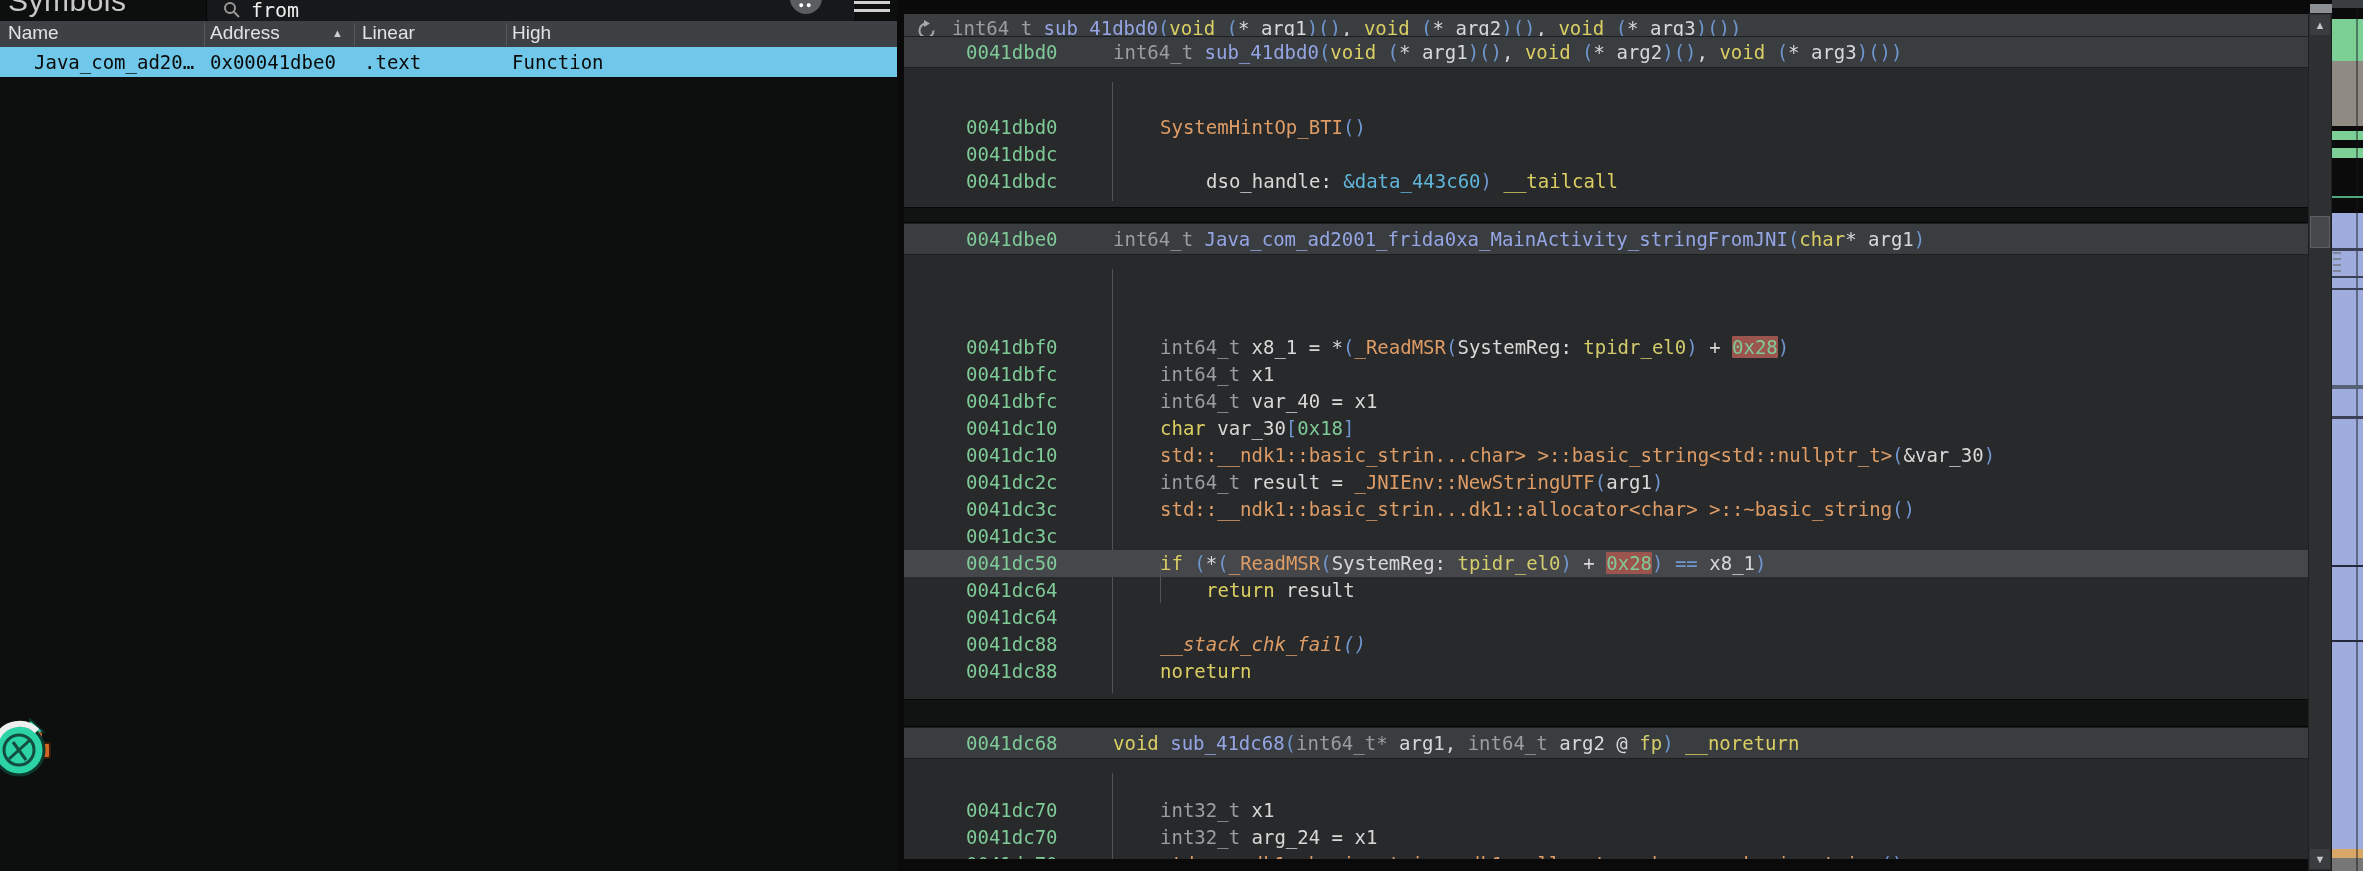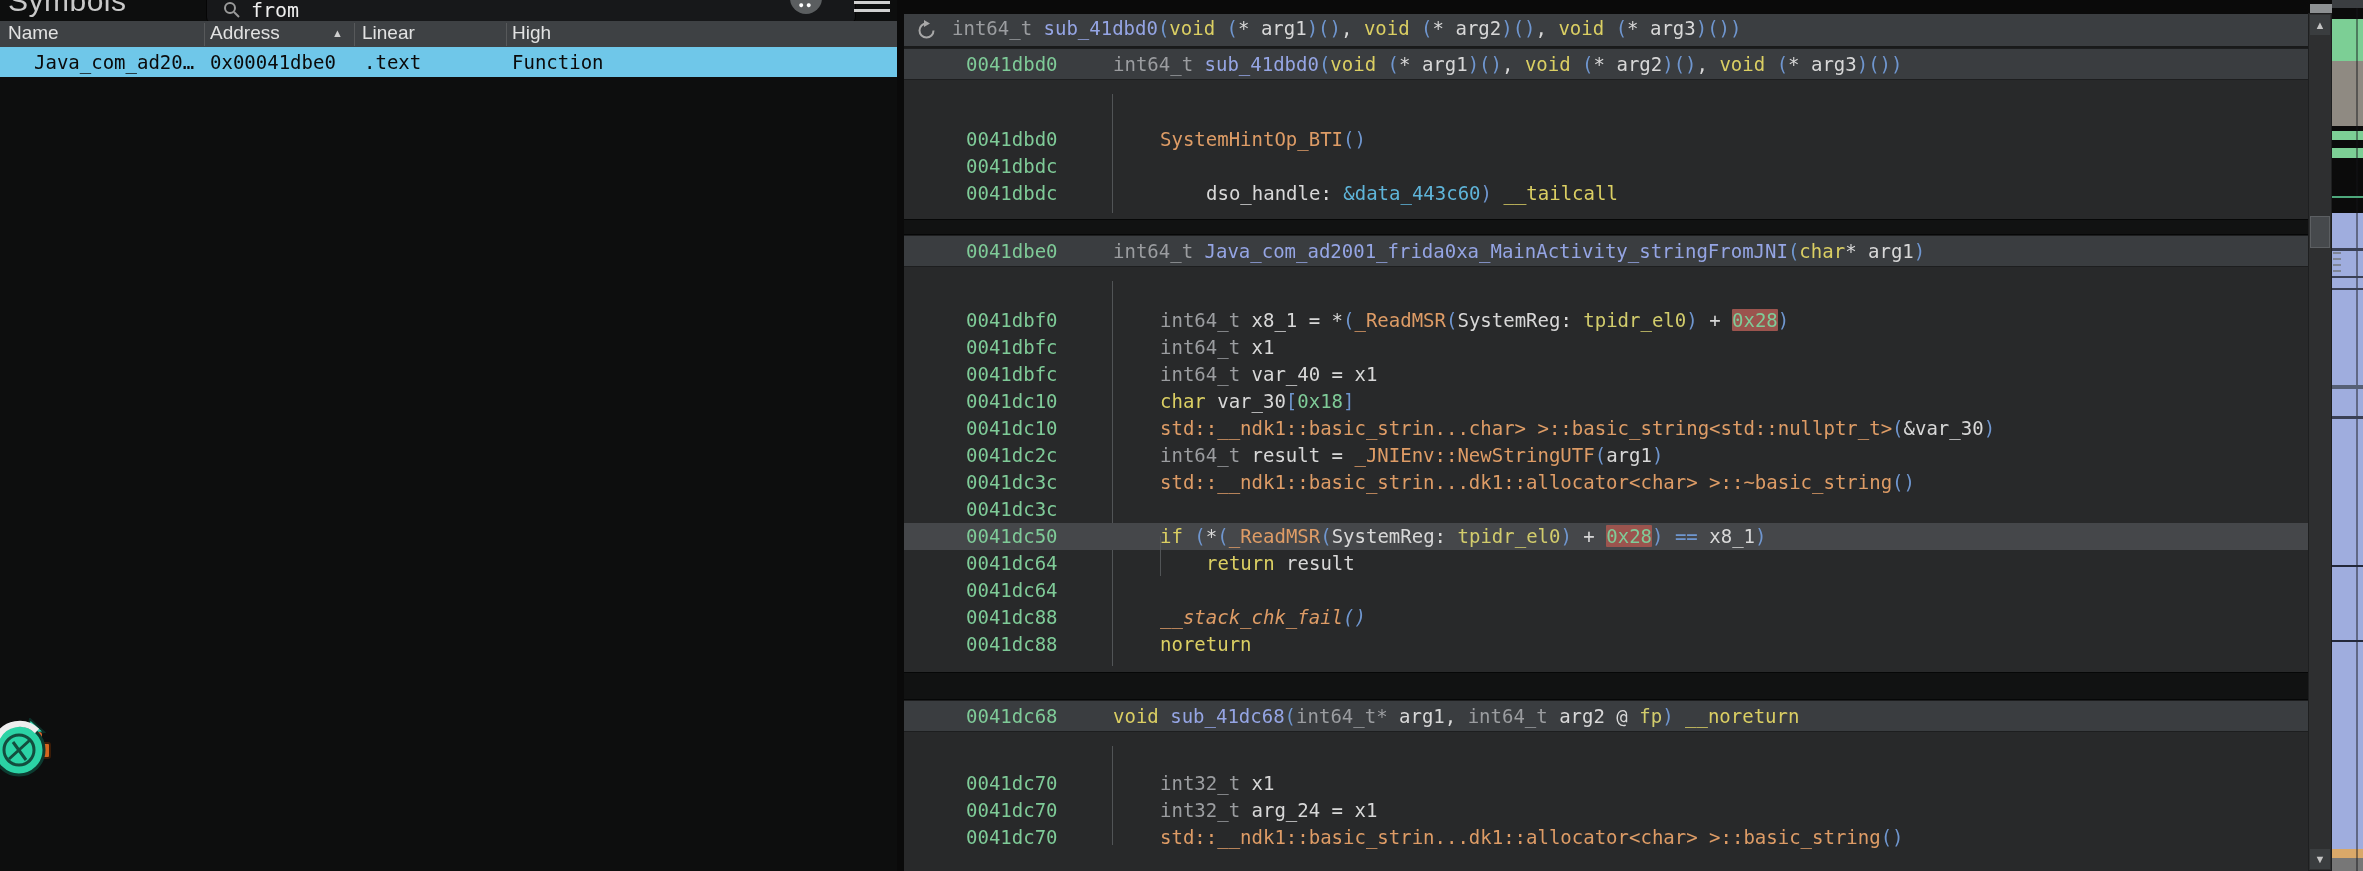--- a/index.html
+++ b/index.html
@@ -39,21 +39,21 @@
   .view-tab{position:absolute;top:-9px;font-size:19px;color:#e6e6e6;}
   #vt-elf{left:14px;} #vt-linear{left:88px;} #vt-il{left:182px;}
   .partial-icon-circle{position:absolute;left:1336px;top:-6px;width:13px;height:13px;border:2px solid #cfcfcf;border-radius:50%;}
   .partial-icon-line{position:absolute;left:1398px;top:0;width:2px;height:7px;background:#cfcfcf;}
   #sb-corner{position:absolute;left:1413px;top:4px;width:22px;height:9px;background:#8d9092;}
 
   #sticky-header{position:absolute;left:7px;top:14px;width:1404px;height:32px;background:#3b3e41;border-bottom:2px solid #191a1a;}
   #refresh-icon{position:absolute;left:12px;top:6px;}
   #sticky-tokens{position:absolute;left:48px;top:3px;font-size:19px;}
 
-  #code-pane{position:absolute;left:7px;top:48px;width:1404px;height:823px;background:#28292a;overflow:hidden;}
+  #code-pane{position:absolute;left:7px;top:36px;width:1404px;height:823px;background:#28292a;overflow:hidden;}
   .block-gap{width:100%;background:#111212;border-top:1px solid #060707;border-bottom:1px solid #060707;}
   .func-block{position:relative;}
   .func-header{position:relative;height:30px;line-height:30px;background:#3a3d40;
                border-top:1px solid #1d1e1f;border-bottom:1px solid #1d1e1f;}
   .func-body{position:relative;}
   .guide{position:absolute;left:208px;top:14px;bottom:6px;width:1px;background:#515456;}
   .code-line{position:relative;height:27px;line-height:27px;font-size:19px;white-space:pre;}
   .func-header.code-line{height:30px;line-height:30px;}
   .row-hl{background:#45474a;}
   .addr{position:absolute;left:62px;color:var(--tk-a);font-family:"DejaVu Sans Mono",monospace;}
@@ -167,21 +167,21 @@
             <div class="func-body" style="padding-top: 46px; padding-bottom: 12px;">
               <div class="guide"></div>
               <div class="code-line"><span class="addr">0041dbd0</span><span class="code" style="left: 256px;"><span class="tk-i">SystemHintOp_BTI</span><span class="tk-p">()</span></span></div>
               <div class="code-line"><span class="addr">0041dbdc</span></div>
               <div class="code-line"><span class="addr">0041dbdc</span><span class="code" style="left: 302px;"><span class="tk-w">dso_handle: </span><span class="tk-d">&amp;data_443c60</span><span class="tk-p">)</span><span class="tk-w"> </span><span class="tk-k">__tailcall</span></span></div>
             </div>
           </div>
           <div class="block-gap" style="height: 14px;"></div>
           <div class="func-block">
             <div class="code-line func-header"><span class="addr">0041dbe0</span><span class="code" style="left: 209px;"><span class="tk-t">int64_t </span><span class="tk-f">Java_com_ad2001_frida0xa_MainActivity_stringFromJNI</span><span class="tk-p">(</span><span class="tk-k">char</span><span class="tk-w">* arg1</span><span class="tk-p">)</span></span></div>
-            <div class="func-body" style="padding-top: 40px; padding-bottom: 14px;">
+            <div class="func-body" style="padding-top: 79px; padding-bottom: 14px;">
               <div class="guide"></div>
               <div class="code-line"><span class="addr">0041dbf0</span><span class="code" style="left: 256px;"><span class="tk-t">int64_t </span><span class="tk-w">x8_1 = *</span><span class="tk-p">(</span><span class="tk-i">_ReadMSR</span><span class="tk-p">(</span><span class="tk-w">SystemReg: </span><span class="tk-r">tpidr_el0</span><span class="tk-p">)</span><span class="tk-w"> + </span><span class="tk-n hl-red">0x28</span><span class="tk-p">)</span></span></div>
               <div class="code-line"><span class="addr">0041dbfc</span><span class="code" style="left: 256px;"><span class="tk-t">int64_t </span><span class="tk-w">x1</span></span></div>
               <div class="code-line"><span class="addr">0041dbfc</span><span class="code" style="left: 256px;"><span class="tk-t">int64_t </span><span class="tk-w">var_40 = x1</span></span></div>
               <div class="code-line"><span class="addr">0041dc10</span><span class="code" style="left: 256px;"><span class="tk-k">char</span><span class="tk-w"> var_30</span><span class="tk-p">[</span><span class="tk-n">0x18</span><span class="tk-p">]</span></span></div>
               <div class="code-line"><span class="addr">0041dc10</span><span class="code" style="left: 256px;"><span class="tk-i">std::__ndk1::basic_strin...char&gt; &gt;::basic_string&lt;std::nullptr_t&gt;</span><span class="tk-p">(</span><span class="tk-w">&amp;var_30</span><span class="tk-p">)</span></span></div>
               <div class="code-line"><span class="addr">0041dc2c</span><span class="code" style="left: 256px;"><span class="tk-t">int64_t </span><span class="tk-w">result = </span><span class="tk-i">_JNIEnv::NewStringUTF</span><span class="tk-p">(</span><span class="tk-w">arg1</span><span class="tk-p">)</span></span></div>
               <div class="code-line"><span class="addr">0041dc3c</span><span class="code" style="left: 256px;"><span class="tk-i">std::__ndk1::basic_strin...dk1::allocator&lt;char&gt; &gt;::~basic_string</span><span class="tk-p">()</span></span></div>
               <div class="code-line"><span class="addr">0041dc3c</span><span class="code" style="left: 256px;"></span></div>
               <div class="code-line row-hl"><span class="addr">0041dc50</span><span class="code" style="left: 256px;"><span class="tk-k">if</span><span class="tk-w"> </span><span class="tk-p">(</span><span class="tk-w">*</span><span class="tk-p">(</span><span class="tk-i">_ReadMSR</span><span class="tk-p">(</span><span class="tk-w">SystemReg: </span><span class="tk-r">tpidr_el0</span><span class="tk-p">)</span><span class="tk-w"> + </span><span class="tk-n hl-red">0x28</span><span class="tk-p">)</span><span class="tk-w"> </span><span class="tk-p">==</span><span class="tk-w"> x8_1</span><span class="tk-p">)</span></span></div>

